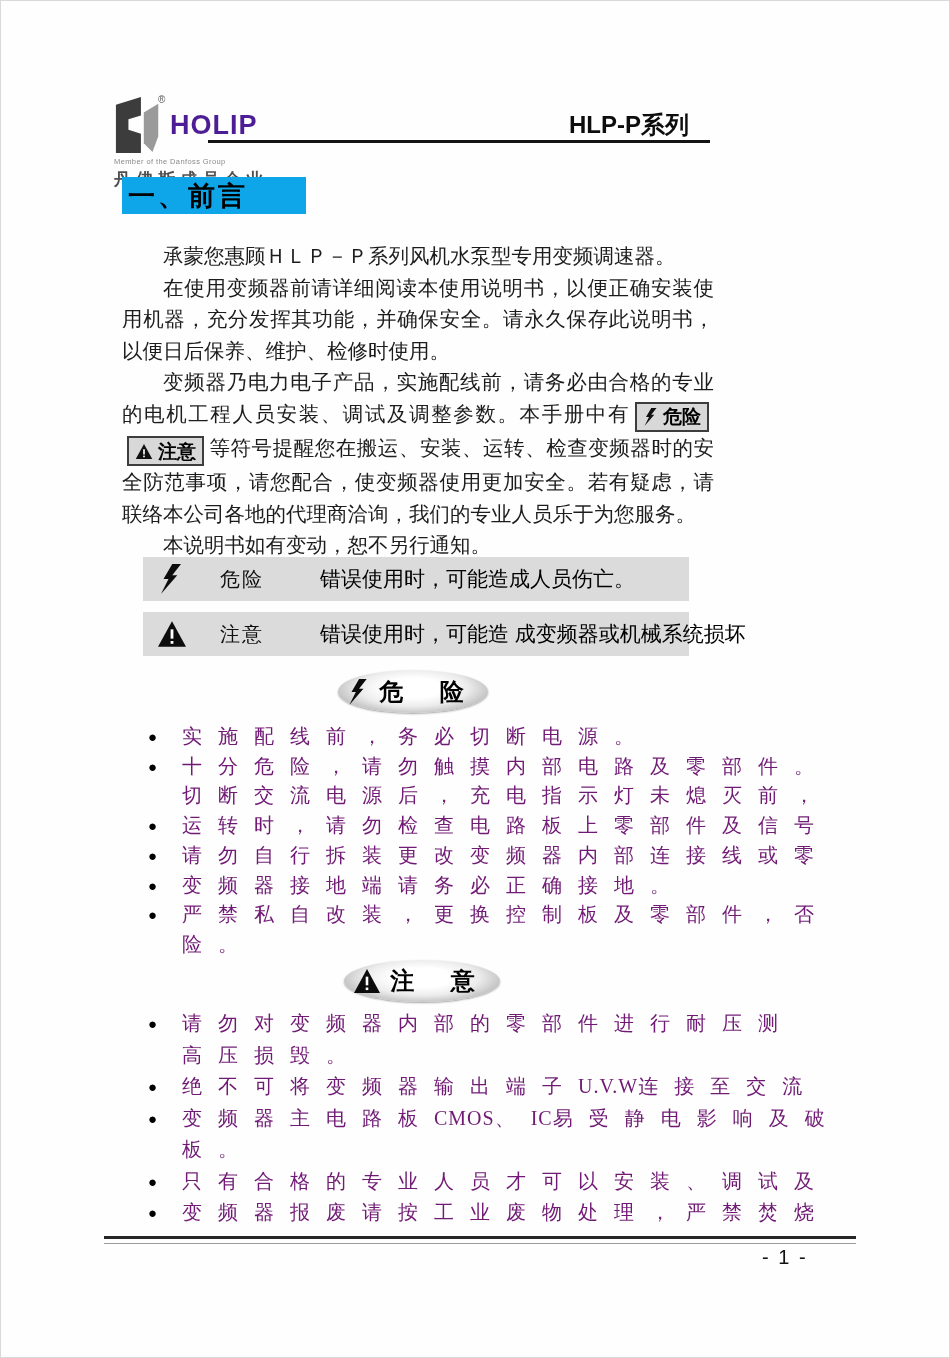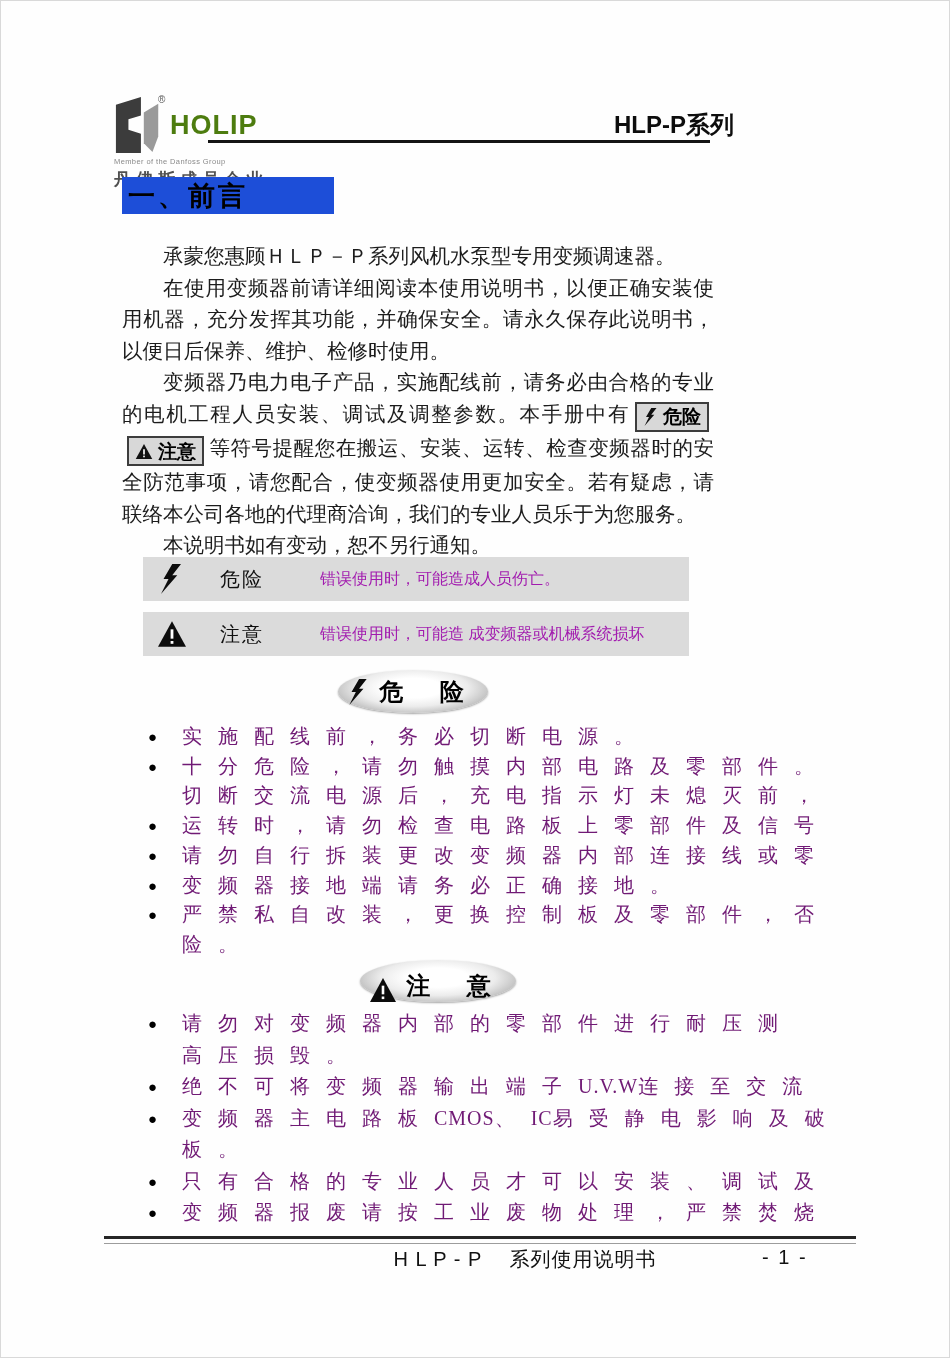--- a/index.html
+++ b/index.html
@@ -6,52 +6,52 @@
   .page{
     position:relative;width:950px;height:1358px;background:#fefefe;
     overflow:hidden;font-family:"Liberation Sans","DejaVu Sans",sans-serif;color:#1b1b1b;
     box-shadow:inset 0 0 0 1px #d9d9d9;
   }
   
   .logo{position:absolute;left:114px;top:96px;width:170px;}
   .logo-top{position:relative;display:flex;align-items:flex-start;}
   .logo-mark{width:50px;height:58px;}
   .logo-reg{position:absolute;left:44px;top:-2px;font-size:10px;color:#555;}
-  .logo-name{margin:16px 0 0 6px;font-size:27px;font-weight:bold;color:#4d7c0f;letter-spacing:1px;line-height:1;}
+  .logo-name{margin:16px 0 0 6px;font-size:27px;font-weight:bold;color:#4c1d95;letter-spacing:1px;line-height:1;}
   .logo-sub-en{font-size:7.5px;color:#8a8a8a;margin-top:3px;letter-spacing:0.4px;white-space:nowrap;}
   .logo-sub-cn{font-size:17px;color:#4f4f4f;font-weight:bold;letter-spacing:5px;margin-top:2px;white-space:nowrap;}
   .header-rule{position:absolute;left:208px;top:140px;width:502px;height:3px;background:#141414;}
-  .series{position:absolute;left:504px;top:109px;width:230px;text-align:right;font-size:24px;font-weight:bold;color:#0d0d0d;}
-  
-  .section-box{position:absolute;left:122px;top:177px;width:212px;height:37px;background:#1d4ed8;}
+  .series{position:absolute;left:459px;top:109px;width:230px;text-align:right;font-size:24px;font-weight:bold;color:#0d0d0d;}
+  
+  .section-box{position:absolute;left:122px;top:177px;width:184px;height:37px;background:#0ea5e9;}
   .section-box span{display:block;font-size:27px;font-weight:bold;line-height:38px;padding-left:6px;letter-spacing:3px;color:#000;}
   
   .body-flow{position:absolute;left:122px;top:240px;width:592px;font-size:20.5px;line-height:31.5px;text-align:justify;color:#1c1c1c;}
   .body-flow p{margin:0;text-indent:2em;}
   .inline-badge{
     display:inline-flex;align-items:center;gap:5px;vertical-align:-5px;
     border:2px solid #3d3d3d;background:#d8d8d8;height:26px;padding:0 6px;margin:0 5px;
     font-size:19px;font-weight:bold;text-indent:0;line-height:1;color:#000;
   }
   .inline-badge svg{display:block;}
   
   .legend-row{position:absolute;left:143px;width:546px;height:44px;background:#dbdbdb;display:flex;align-items:center;}
   .legend-row.r1{top:557px;}
   .legend-row.r2{top:612px;}
   .legend-icon{margin-left:15px;width:28px;display:flex;align-items:center;}
   .legend-label{margin-left:34px;font-size:20px;letter-spacing:2px;color:#0f0f0f;white-space:nowrap;}
-  .legend-desc{margin-left:56px;font-size:16px;color:#a21caf;white-space:nowrap;}
+  .legend-desc{margin-left:56px;font-size:21px;color:#000000;white-space:nowrap;}
   
   .banner{
     position:absolute;display:flex;align-items:center;justify-content:center;border-radius:50%;
     background:radial-gradient(ellipse at 50% 42%, #ffffff 28%, #ececec 52%, #b5b5b5 80%, #6f6f6f 100%);
     box-shadow:0 1px 2px rgba(0,0,0,0.35);
   }
   .banner.b1{left:338px;top:670px;width:150px;height:43px;}
-  .banner.b2{left:360px;top:960px;width:156px;height:42px;align-items:flex-end;}
+  .banner.b2{left:344px;top:960px;width:156px;height:42px;}
   .banner-text{font-size:24px;font-weight:bold;letter-spacing:15px;padding-left:10px;color:#000;white-space:nowrap;}
   
   .bullet-list{position:absolute;left:148px;width:802px;overflow:hidden;}
   .bullet-list.danger{top:722px;}
   .bullet-list.caution{top:1008px;}
   .bullet-item{display:flex;align-items:flex-start;}
   .bullet-mark{width:34px;flex:0 0 34px;font-size:15px;color:#000;}
   .danger .bullet-mark{line-height:29.7px;}
   .caution .bullet-mark{line-height:31.5px;}
   .bullet-lines{flex:1;font-family:Liberation Serif, serif;font-size:20px;color:#701a75;}
@@ -213,16 +213,15 @@
       </div>
       <div class="bullet-item">
         <span class="bullet-mark">●</span>
         <div class="bullet-lines">
           <div class="bullet-line">变频器报废请按工业废物处理，严禁焚烧</div>
         </div>
       </div>
     </div>
 
   <div class="footer-rule"></div>
-  <div class="footer-title">H L P - P　 系列使用说明书</div>
   <div class="footer-page">- 1 -</div>
 
 </div>
 
 </body></html>

